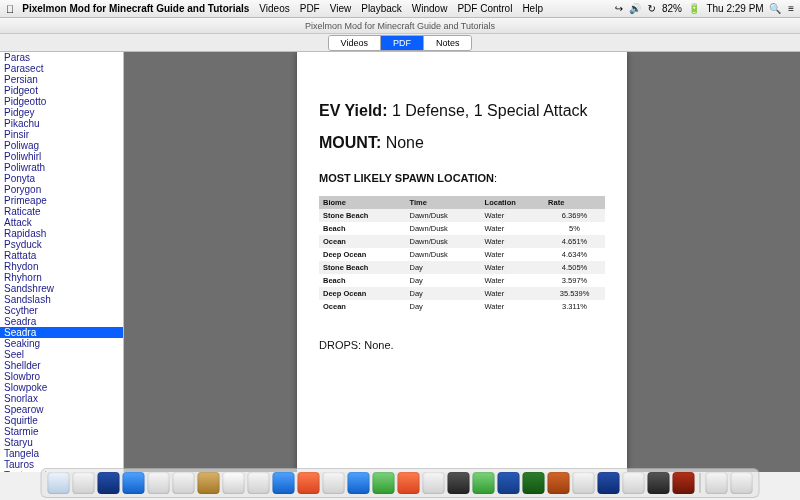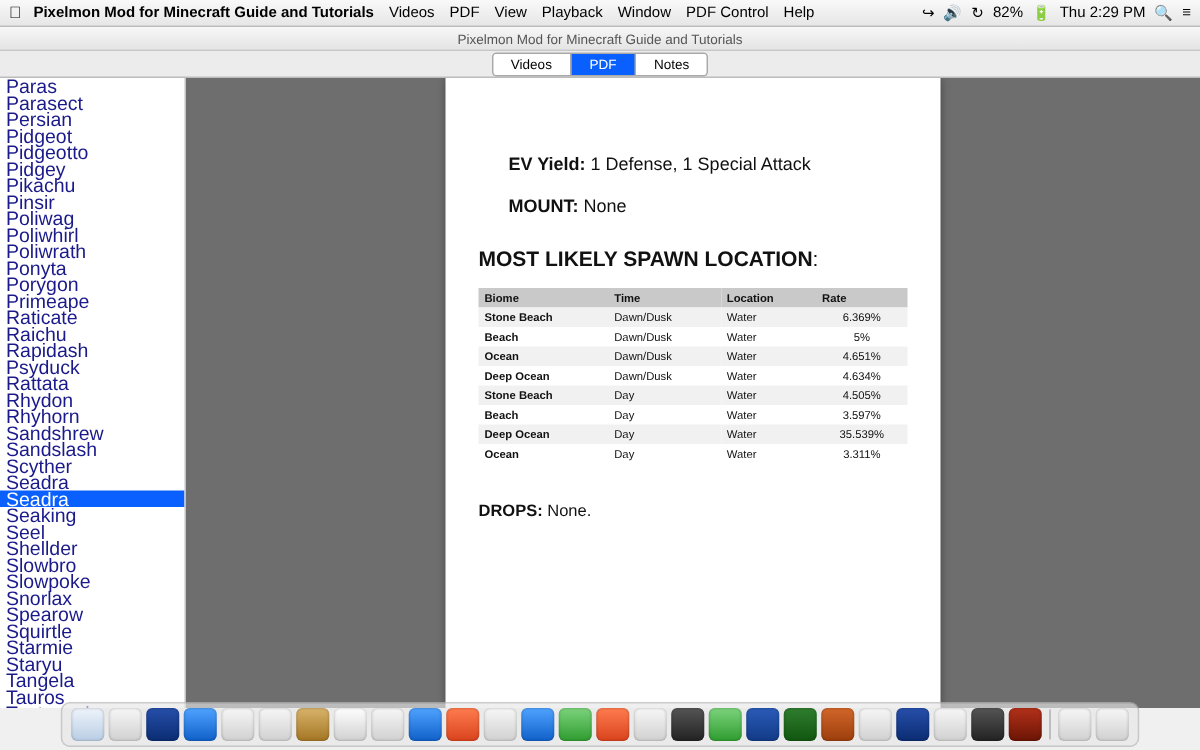--- a/index.html
+++ b/index.html
@@ -19,42 +19,42 @@
 
 .segrow { height: 18px; background: #ececec; border-bottom: 1px solid #bcbcbc; display: flex; justify-content: center; align-items: center; }
 .seg { display: flex; border: 1px solid #a9a9a9; border-radius: 3px; overflow: hidden; font-size: 9px; }
 .seg div { padding: 1px 12px; background: #fff; border-right: 1px solid #a9a9a9; line-height: 12px; }
 .seg div:last-child { border-right: none; }
 .seg .active { background: #0a60ff; color: #fff; }
 
 
 .main { display: flex; height: 420px; background: #6e6e6e; }
 
-.sidebar { width: 124px; background: #fff; overflow: hidden; font-size: 13px; line-height: 11px; border-right: 1px solid #c2c2c2; }
+.sidebar { width: 124px; background: #fff; overflow: hidden; font-size: 10px; line-height: 11px; border-right: 1px solid #c2c2c2; }
 .sidebar div { padding: 0 4px; color: #1a1a8a; white-space: nowrap; cursor: default; }
 .sidebar div.sel { background: #0a60ff; color: #fff; }
 
 .docwrap { flex: 1; display: flex; justify-content: center; overflow: hidden; }
 .page { width: 330px; background: #fff; margin-top: 0; padding: 50px 22px 12px; font-size: 9px; color: #111; box-shadow: 0 0 6px rgba(0,0,0,.4); }
 
-.stat { font-size: 12px; margin-bottom: 14px; margin-left: 20px; }
+.stat { font-size: 16px; margin-bottom: 14px; }
 .stat b { font-weight: 700; }
 
-.sect { font-size: 14px; font-weight: 700; margin: 20px 0 12px; }
+.sect { font-size: 11px; font-weight: 700; margin: 20px 0 12px; }
 
 table { width: 100%; border-collapse: collapse; font-size: 7.5px; }
 th { background: #c9c9c9; text-align: left; padding: 2px 4px; font-weight: 700; }
 td { padding: 2px 4px; }
 td.r { text-align: center; }
 td.b { font-weight: 700; }
 tr.odd td { background: #f1f1f1; }
 tr.even td { background: #fff; }
 
 .drops { font-size: 11px; margin-top: 26px; }
-.drops b { font-weight: 700; margin-top: 20px; }
+.drops b { font-weight: 400; margin-top: 20px; }
 
 
 .dock { position: absolute; bottom: 2px; left: 50%; transform: translateX(-50%); height: 30px; background: rgba(230,230,230,.65); border: 1px solid rgba(0,0,0,.15); border-radius: 6px; display: flex; align-items: center; padding: 2px 6px; gap: 3px; }
 .dock .ic { width: 22px; height: 22px; border-radius: 4px; background: linear-gradient(#cfe3ff,#6da7e8); box-shadow: inset 0 0 2px rgba(0,0,0,.3); }
 .dock .sep { width: 1px; height: 20px; background: rgba(0,0,0,.25); margin: 0 2px; }
 .dock .ic.a{background:linear-gradient(#eef4fb,#b9cde4);}
 .dock .ic.b{background:linear-gradient(#264faa,#0b2c72);}
 .dock .ic.c{background:linear-gradient(#f7f7f7,#d0d0d0);}
 .dock .ic.d{background:linear-gradient(#4fa3ff,#1060c9);}
 .dock .ic.e{background:linear-gradient(#ff7c4f,#d9431d);}
@@ -112,21 +112,21 @@
       <div>Pidgey</div>
       <div>Pikachu</div>
       <div>Pinsir</div>
       <div>Poliwag</div>
       <div>Poliwhirl</div>
       <div>Poliwrath</div>
       <div>Ponyta</div>
       <div>Porygon</div>
       <div>Primeape</div>
       <div>Raticate</div>
-      <div>Raichu</div>
+      <div>Attack</div>
       <div>Rapidash</div>
       <div>Psyduck</div>
       <div>Rattata</div>
       <div>Rhydon</div>
       <div>Rhyhorn</div>
       <div>Sandshrew</div>
       <div>Sandslash</div>
       <div>Scyther</div>
       <div>Seadra</div>
       <div class="sel">Seadra</div>

